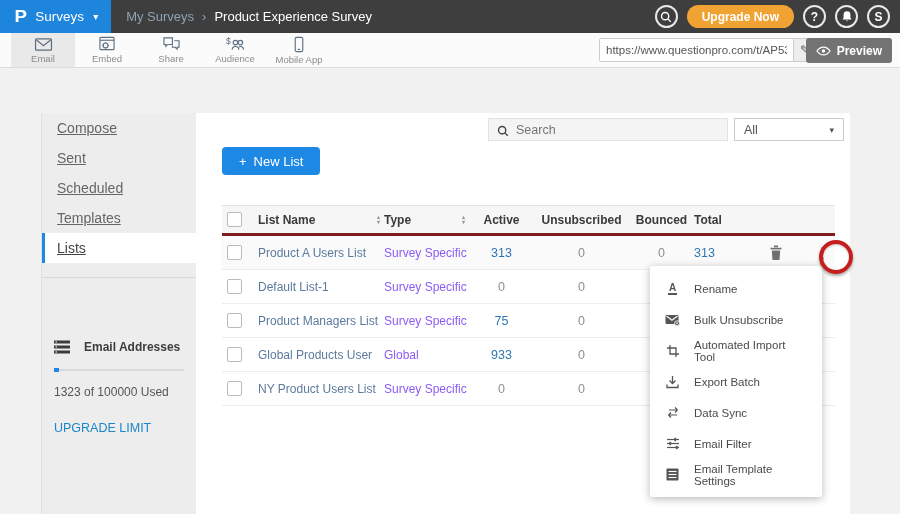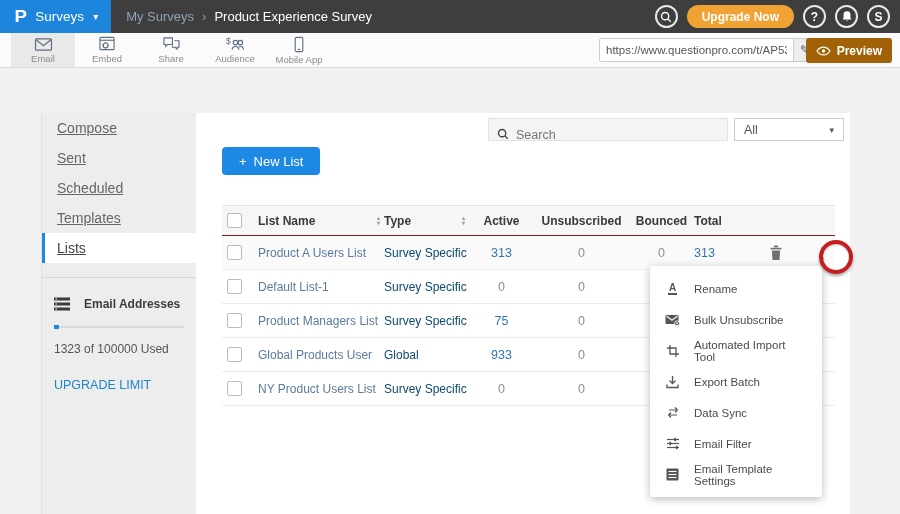--- a/index.html
+++ b/index.html
@@ -43,75 +43,75 @@
                justify-content: center; gap: 1px; color: #5d6e80; cursor: pointer; }
   .tool-item:first-child { margin-left: 11px; }
   .tool-item .tl { font-size: 9.5px; color: #8b8b8b; }
   .tool-item.active { background: #e9e9e9; }
   .url-group { position: absolute; right: 83px; top: 5px; width: 218px; height: 24px;
                display: flex; border: 1px solid #ccc; background: #fff; border-radius: 2px; }
   .url-input { flex: 1; min-width: 0; border: none; outline: none; background: transparent;
                font-family: inherit; font-size: 11.5px; color: #555; padding: 0 6px; }
   .url-edit { width: 23px; background: #ededed; border-left: 1px solid #ccc; display: flex;
               align-items: center; justify-content: center; font-size: 12px; color: #555; cursor: pointer; }
-  .preview-btn { position: absolute; right: 8px; top: 5px; height: 25px; background: #a16207;
+  .preview-btn { position: absolute; right: 8px; top: 5px; height: 25px; background: #737373;
                  color: #fff; border: none; border-radius: 3px; display: flex; align-items: center;
                  gap: 6px; padding: 0 10px; font-size: 12px; font-weight: bold;
                  font-family: inherit; cursor: pointer; }
 
   
   .sidebar { position: absolute; left: 41px; top: 113px; width: 155px; bottom: 0;
              background: #ededed; border-left: 1px solid #e0e0e0; }
   .side-item { height: 30px; line-height: 30px; padding-left: 12px; font-size: 14px;
                color: #666; cursor: pointer; border-left: 3px solid transparent; text-decoration: underline; }
   .side-item.active { background: #fff; border-left-color: #1e88e5; color: #444; }
   .email-panel { margin-top: 14px; border-top: 1px solid #d8d8d8; padding: 19px 12px 0 12px; }
-  .ep-head { display: flex; align-items: center; gap: 13px; font-size: 12px; font-weight: bold; color: #3c3c3c; }
+  .ep-head { display: flex; align-items: center; gap: 13px; font-size: 12px; font-weight: bold; color: #3c3c3c; margin-top: 43px; }
   .ep-bar { margin-top: 15px; height: 2px; background: #d9d9d9; position: relative; }
   .ep-fill { position: absolute; left: 0; top: -1px; width: 5px; height: 4px; background: #1e88e5; }
   .ep-usage { margin-top: 14px; font-size: 12px; color: #555; }
   .ep-link { margin-top: 22px; font-size: 12.5px; color: #1b86c8; cursor: pointer; }
 
   
   .main { position: absolute; left: 196px; top: 113px; width: 654px; bottom: 0; background: #fff; }
   .search-box { position: absolute; left: 292px; top: 5px; width: 240px; height: 23px;
-                background: #f4f4f4; border: 1px solid #e2e2e2; display: flex; align-items: flex-start;
-                gap: 7px; padding: 9px 8px; }
+                background: #f4f4f4; border: 1px solid #e2e2e2; display: flex; align-items: flex-end;
+                gap: 7px; padding: 3px 8px; }
   .search-box input { flex: 1; min-width: 0; border: none; outline: none; background: transparent;
                       font-family: inherit; font-size: 12.5px; color: #555; }
   .filter-dd { position: absolute; left: 538px; top: 5px; width: 110px; height: 23px;
                background: #fff; border: 1px solid #ccc; display: flex; align-items: center;
                justify-content: space-between; padding: 0 9px; font-size: 12.5px; color: #555; cursor: pointer; }
   .filter-dd .caret { font-size: 9px; color: #555; }
   .new-list-btn { position: absolute; left: 26px; top: 34px; height: 28px; background: #1e88e5;
                   color: #fff; border: none; border-radius: 4px; display: flex; align-items: center;
                   gap: 7px; padding: 0 17px; font-size: 13px; font-family: inherit; cursor: pointer; }
 
   
   .table { position: absolute; left: 26px; top: 92px; width: 613px; font-size: 12.5px; }
   .t-row { display: flex; align-items: center; height: 34px; border-bottom: 1px solid #ececec; background: #fff; }
   .t-row.hl { background: #fafafa; }
   .t-head { height: 31px; background: #f6f6f6; border-top: 1px solid #e4e4e4;
-            border-bottom: 1px solid #7f1d1d; font-weight: bold; color: #3a3a3a; font-size: 12px; }
+            border-bottom: 3px solid #7f1d1d; font-weight: bold; color: #3a3a3a; font-size: 12px; }
   .c-check { width: 36px; padding-left: 5px; }
   .checkbox { width: 15px; height: 15px; border: 1.5px solid #bbb; border-radius: 2px;
               background: #fff; cursor: pointer; }
   .c-name { width: 126px; display: flex; align-items: center; justify-content: space-between; padding-right: 4px; }
   .c-type { width: 85px; display: flex; align-items: center; justify-content: space-between;
             padding-right: 4px; white-space: nowrap; }
   .c-active { width: 65px; text-align: center; }
   .c-unsub { width: 95px; text-align: center; }
   .c-bounce { width: 65px; text-align: center; }
   .c-total { width: 65px; }
   .c-actions { flex: 1; display: flex; align-items: center; justify-content: space-between;
                padding: 0 2px 0 10px; }
   .sort-ico { display: inline-flex; flex-direction: column; line-height: 5px; font-size: 6px;
               color: #9a9a9a; cursor: pointer; }
   .name-link { color: #5b7a9d; cursor: pointer; font-size: 12px; white-space: nowrap; }
-  .type-txt { color: #0c4a6e; font-size: 12px; }
+  .type-txt { color: #8b5cf6; font-size: 12px; }
   .num-pos { color: #3076b5; }
   .num-zero { color: #8e8e8e; }
   .trash-btn { cursor: pointer; display: flex; }
   .kebab { font-size: 15px; font-weight: bold; color: #8a8a8a; cursor: pointer; padding: 0 3px; }
 
   
   .anno-ring { position: absolute; left: 623px; top: 127px; width: 34px; height: 34px;
                border: 4px solid #c41e1e; border-radius: 50%;
                box-shadow: 0 2px 3px rgba(0,0,0,.35), inset 0 1px 2px rgba(0,0,0,.25); z-index: 7; }
 

